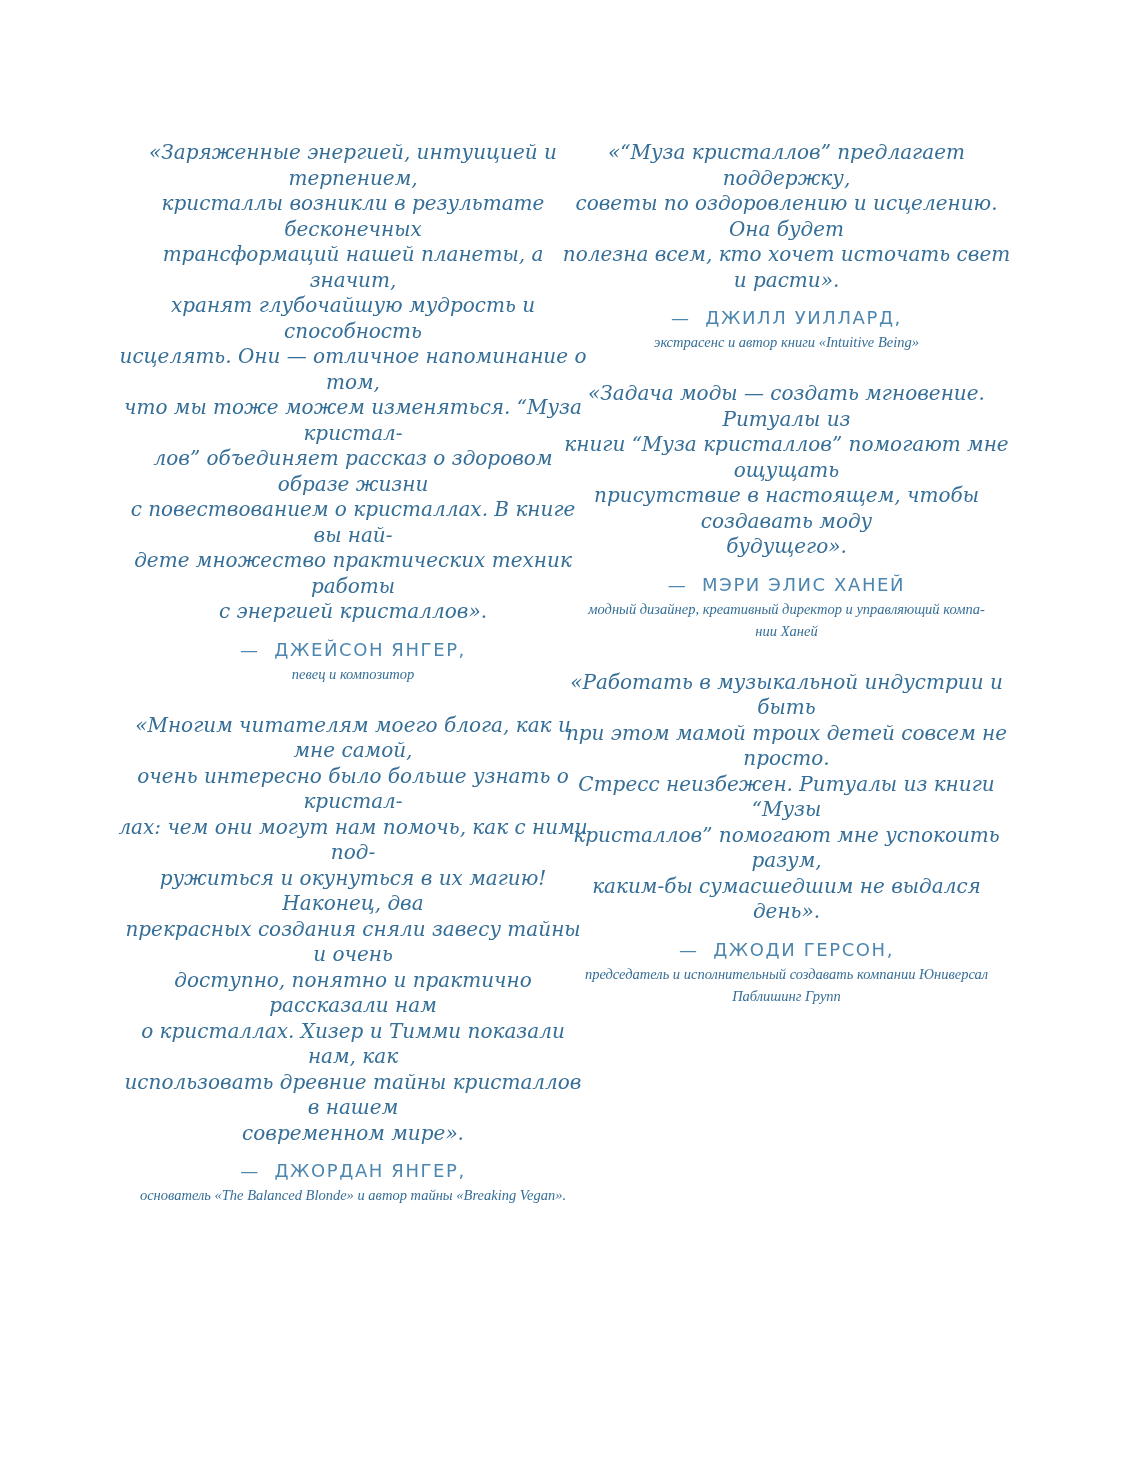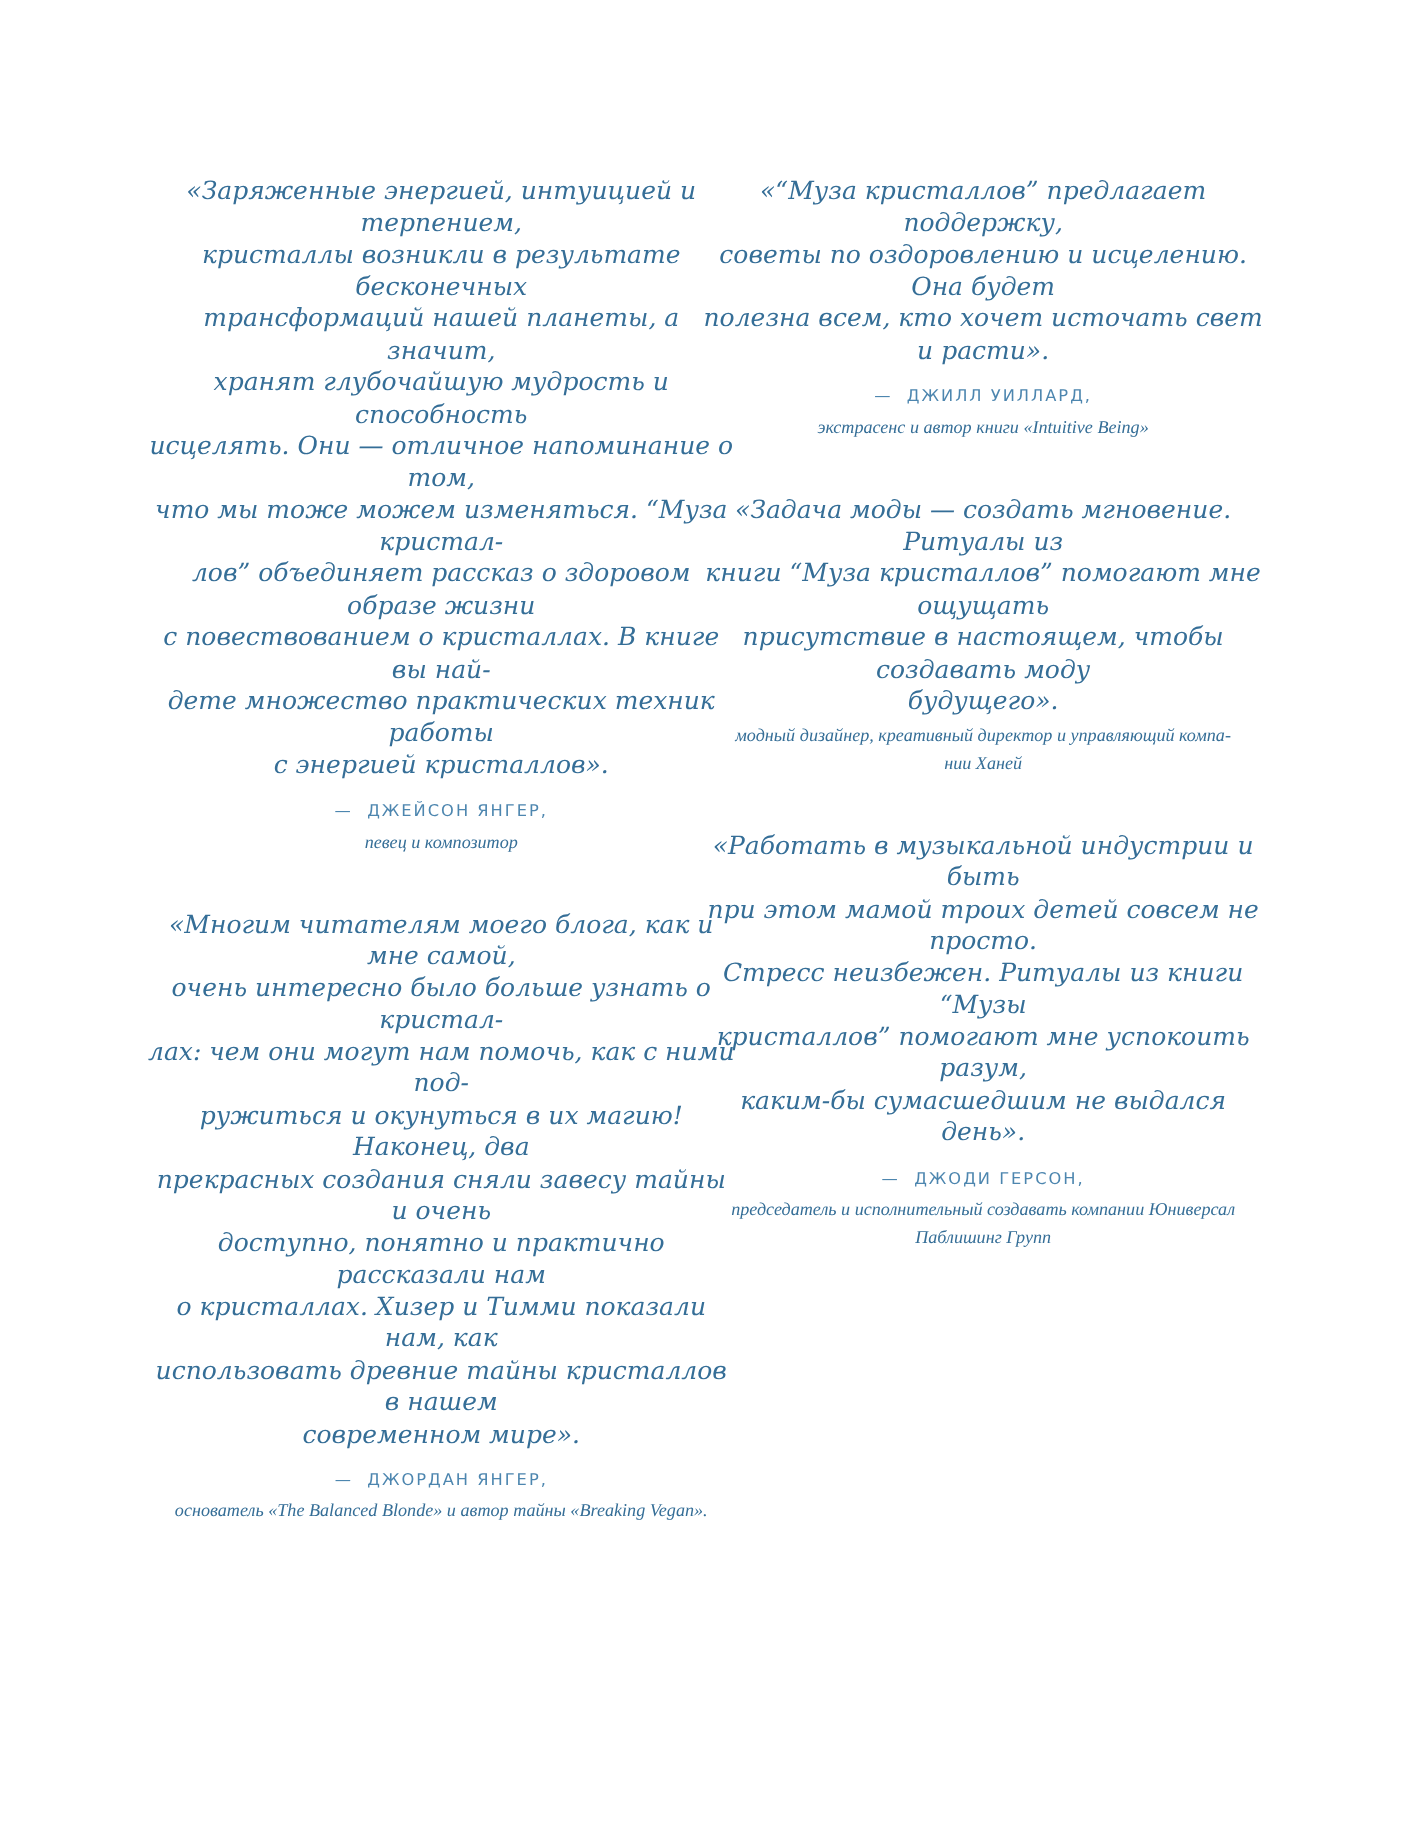--- a/index.html
+++ b/index.html
@@ -17,38 +17,38 @@
   }
   .col {
     position: absolute;
     top: 140px;
     text-align: center;
   }
   .col-left  { left: 118px; width: 470px; }
   .col-right { left: 559px; width: 455px; }
 
   .quote-group { margin: 0; padding: 0; }
-  .quote-group + .quote-group { margin-top: 42px; }
+  .quote-group + .quote-group { margin-top: 28px; }
 
   .quote-text {
     margin: 0;
     padding: 0;
     font-family: "DejaVu Serif", serif;
     font-style: italic;
     font-size: 20px;
     line-height: 25.5px;
     color: #356e97;
     white-space: pre-line;
     text-align: center;
   }
   .attr-name {
     margin-top: 16px;
     font-family: "DejaVu Sans", "Liberation Sans", sans-serif;
     font-style: normal;
-    font-size: 13px;
+    font-size: 18px;
     line-height: 18px;
     letter-spacing: 1.6px;
     color: #4d86af;
     white-space: pre-wrap;
     text-align: center;
   }
   .attr-role {
     margin-top: 4px;
     font-family: Liberation Serif, serif;
     font-style: italic;
@@ -112,20 +112,21 @@
         <div class="attr-role">экстрасенс и автор книги «Intuitive Being»</div>
       </figcaption>
     </figure>
 
     <figure class="quote-group">
       <blockquote class="quote-text">«Задача моды — создать мгновение. Ритуалы из
 книги “Муза кристаллов” помогают мне ощущать
 присутствие в настоящем, чтобы создавать моду
 будущего».</blockquote>
       <figcaption>
+        <div class="attr-name">—  МЭРИ ЭЛИС ХАНЕЙ</div>
         <div class="attr-role">модный дизайнер, креативный директор и управляющий компа-
 нии Ханей</div>
       </figcaption>
     </figure>
 
     <figure class="quote-group">
       <blockquote class="quote-text">«Работать в музыкальной индустрии и быть
 при этом мамой троих детей совсем не просто.
 Стресс неизбежен. Ритуалы из книги “Музы
 кристаллов” помогают мне успокоить разум,

